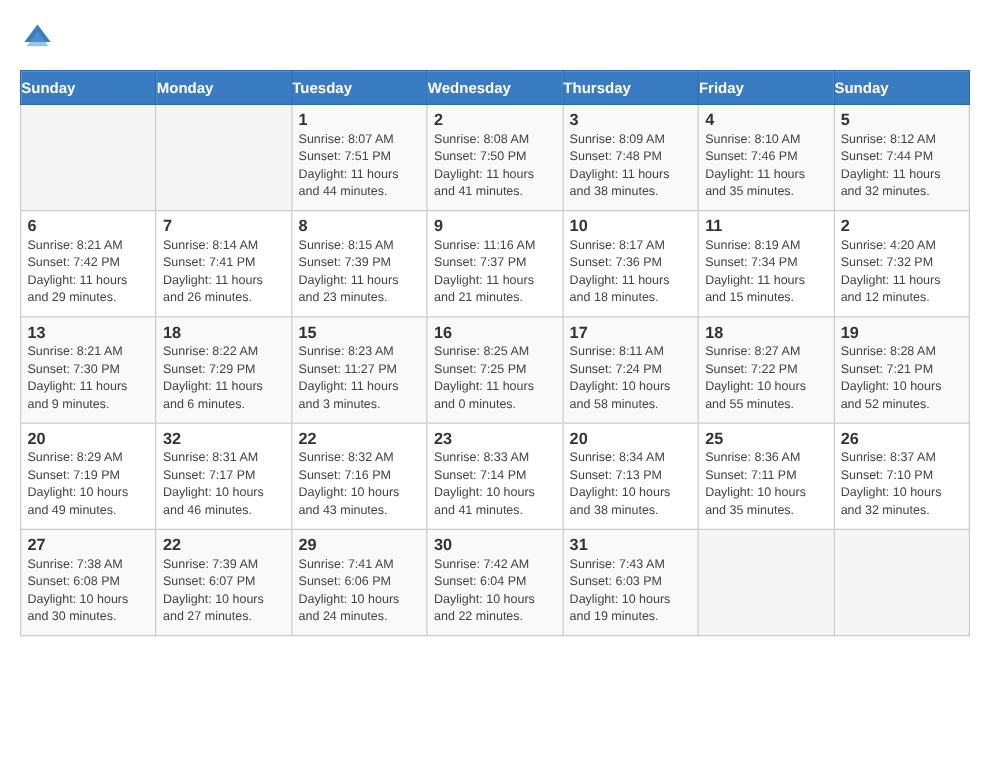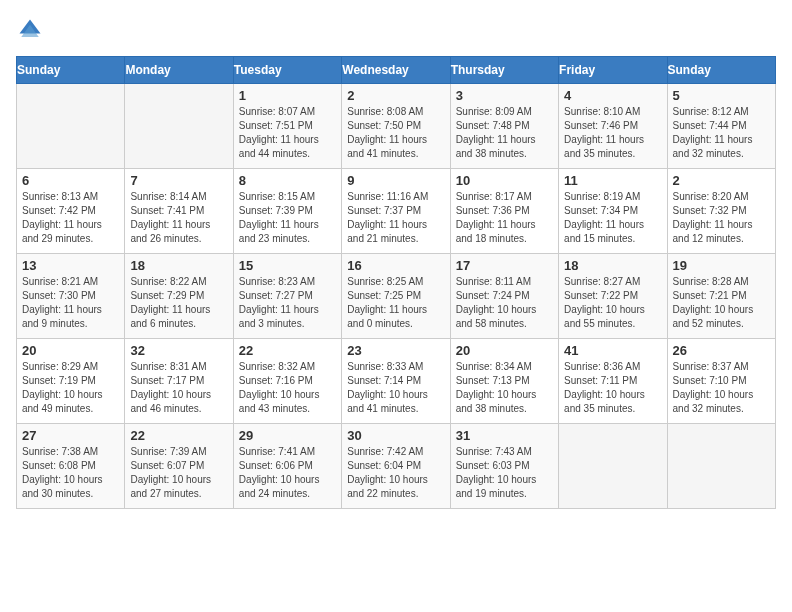--- a/index.html
+++ b/index.html
@@ -163,21 +163,21 @@
         <td>
           <span class="day-number">5</span>
           <div class="day-detail">Sunrise: 8:12 AM
 Sunset: 7:44 PM
 Daylight: 11 hours and 32 minutes.</div>
         </td>
       </tr>
       <tr>
         <td>
           <span class="day-number">6</span>
-          <div class="day-detail">Sunrise: 8:13 AM
+          <div class="day-detail">Sunrise: 8:21 AM
 Sunset: 7:42 PM
 Daylight: 11 hours and 29 minutes.</div>
         </td>
         <td>
           <span class="day-number">7</span>
           <div class="day-detail">Sunrise: 8:14 AM
 Sunset: 7:41 PM
 Daylight: 11 hours and 26 minutes.</div>
         </td>
         <td>
@@ -199,42 +199,42 @@
 Daylight: 11 hours and 18 minutes.</div>
         </td>
         <td>
           <span class="day-number">11</span>
           <div class="day-detail">Sunrise: 8:19 AM
 Sunset: 7:34 PM
 Daylight: 11 hours and 15 minutes.</div>
         </td>
         <td>
           <span class="day-number">2</span>
-          <div class="day-detail">Sunrise: 8:20 AM
+          <div class="day-detail">Sunrise: 4:20 AM
 Sunset: 7:32 PM
 Daylight: 11 hours and 12 minutes.</div>
         </td>
       </tr>
       <tr>
         <td>
           <span class="day-number">13</span>
           <div class="day-detail">Sunrise: 8:21 AM
 Sunset: 7:30 PM
 Daylight: 11 hours and 9 minutes.</div>
         </td>
         <td>
           <span class="day-number">18</span>
           <div class="day-detail">Sunrise: 8:22 AM
 Sunset: 7:29 PM
 Daylight: 11 hours and 6 minutes.</div>
         </td>
         <td>
           <span class="day-number">15</span>
           <div class="day-detail">Sunrise: 8:23 AM
-Sunset: 7:27 PM
+Sunset: 11:27 PM
 Daylight: 11 hours and 3 minutes.</div>
         </td>
         <td>
           <span class="day-number">16</span>
           <div class="day-detail">Sunrise: 8:25 AM
 Sunset: 7:25 PM
 Daylight: 11 hours and 0 minutes.</div>
         </td>
         <td>
           <span class="day-number">17</span>
@@ -280,21 +280,21 @@
 Sunset: 7:14 PM
 Daylight: 10 hours and 41 minutes.</div>
         </td>
         <td>
           <span class="day-number">20</span>
           <div class="day-detail">Sunrise: 8:34 AM
 Sunset: 7:13 PM
 Daylight: 10 hours and 38 minutes.</div>
         </td>
         <td>
-          <span class="day-number">41</span>
+          <span class="day-number">25</span>
           <div class="day-detail">Sunrise: 8:36 AM
 Sunset: 7:11 PM
 Daylight: 10 hours and 35 minutes.</div>
         </td>
         <td>
           <span class="day-number">26</span>
           <div class="day-detail">Sunrise: 8:37 AM
 Sunset: 7:10 PM
 Daylight: 10 hours and 32 minutes.</div>
         </td>

